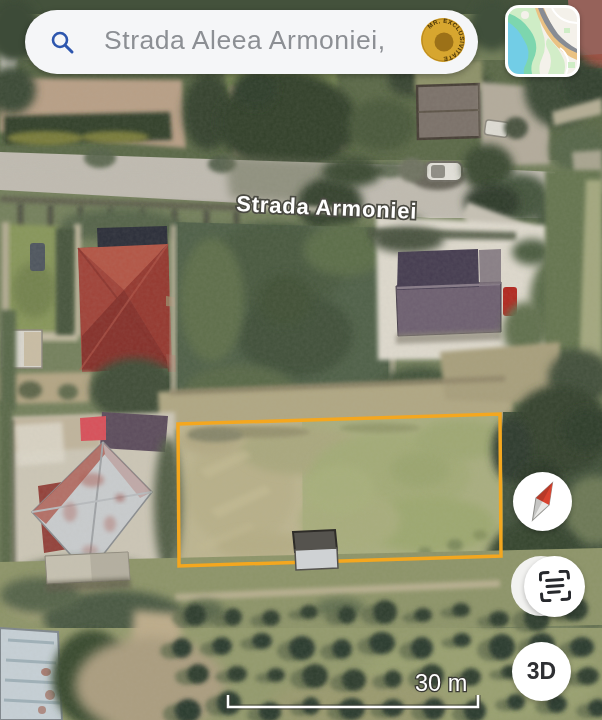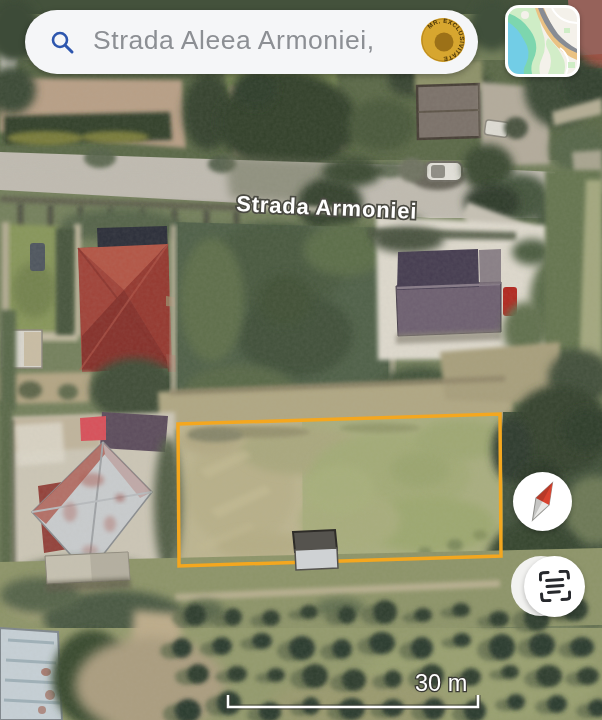--- a/index.html
+++ b/index.html
@@ -474,21 +474,21 @@
 <path d="M228,695 L228,707 L478,707 L478,695" fill="none" stroke="#ffffff" stroke-width="2.5"></path>
 </svg>
 
 <div style="position:absolute;left:25px;top:10px;width:453px;height:64px;background:#f5f6f8;border-radius:32px;box-shadow:0 2px 6px rgba(0,0,0,0.3);"></div>
 
 <svg style="position:absolute;left:49px;top:29px;" width="26" height="26" viewBox="0 0 26 26">
 <circle cx="11" cy="11" r="7" fill="none" stroke="#2d56ae" stroke-width="2.6"></circle>
 <line x1="16.2" y1="16.2" x2="23" y2="23" stroke="#2d56ae" stroke-width="3" stroke-linecap="round"></line>
 </svg>
 
-<div style="position:absolute;left:93px;top:25px;font-size:26.5px;letter-spacing:0.55px;color:#8c8f94;font-family:'Liberation Sans',sans-serif;">Strada Aleea Armoniei,</div>
+<div style="position:absolute;left:104px;top:25px;font-size:26.5px;letter-spacing:0.55px;color:#8c8f94;font-family:'Liberation Sans',sans-serif;">Strada Aleea Armoniei,</div>
 
 <svg style="position:absolute;left:420px;top:17px;" width="46" height="46" viewBox="0 0 46 46">
 <circle cx="23" cy="23" r="22" fill="#d7a62f"></circle>
 <circle cx="23" cy="23" r="21" fill="none" stroke="#b8871d" stroke-width="1"></circle>
 <circle cx="24" cy="25" r="9.5" fill="#9c7118"></circle>
 <defs>
         <path id="coinarc" d="M6,23 A17,17 0 1 1 40,23 A17,17 0 1 1 6,23"></path>
       </defs>
 <text font-size="6.2" font-weight="bold" fill="#4a3508" transform="rotate(40 23 23)" style="letter-spacing:0.4px"><textPath href="#coinarc" startOffset="0%">MR. EXCLUSIVITATE</textPath></text>
 </svg>
@@ -523,14 +523,15 @@
 
 <div style="position:absolute;left:524px;top:556px;width:61px;height:61px;background:#fff;border-radius:50%;box-shadow:0 2px 5px rgba(0,0,0,0.25);"></div>
 
 <svg style="position:absolute;left:539px;top:570px;" width="32" height="32" viewBox="0 0 32 32">
 <g transform="rotate(-4 16 16)">
 <path d="M2,9 L2,5 Q2,2 5,2 L10,2 M22,2 L27,2 Q30,2 30,5 L30,9 M30,23 L30,27 Q30,30 27,30 L22,30 M10,30 L5,30 Q2,30 2,27 L2,23" fill="none" stroke="#27292d" stroke-width="3" stroke-linecap="round"></path>
 <path d="M8,10 L24,10 M8,16 L24,16 M9,22 L20,22" stroke="#27292d" stroke-width="3" stroke-linecap="round"></path>
 </g>
 </svg>
 
+<div style="position:absolute;left:512px;top:642px;width:59px;height:59px;background:#fff;border-radius:50%;box-shadow:0 2px 5px rgba(0,0,0,0.25);display:flex;align-items:center;justify-content:center;font-family:'Liberation Sans',sans-serif;font-weight:bold;font-size:23px;color:#2f3033;">3D</div>
 
 </div>
 
 </body></html>

